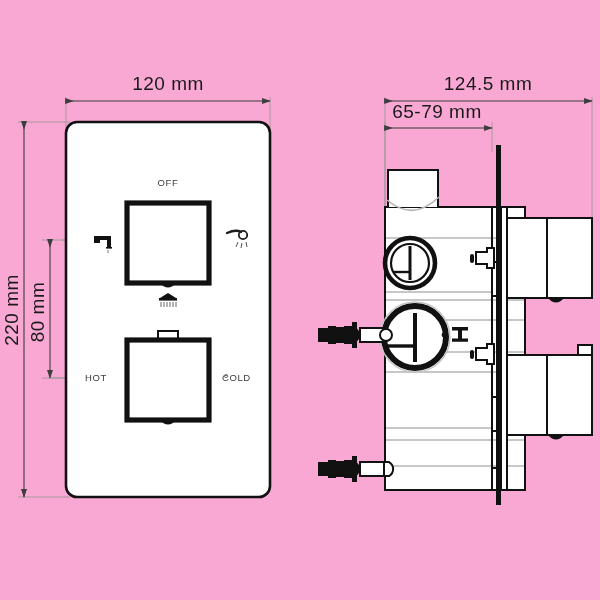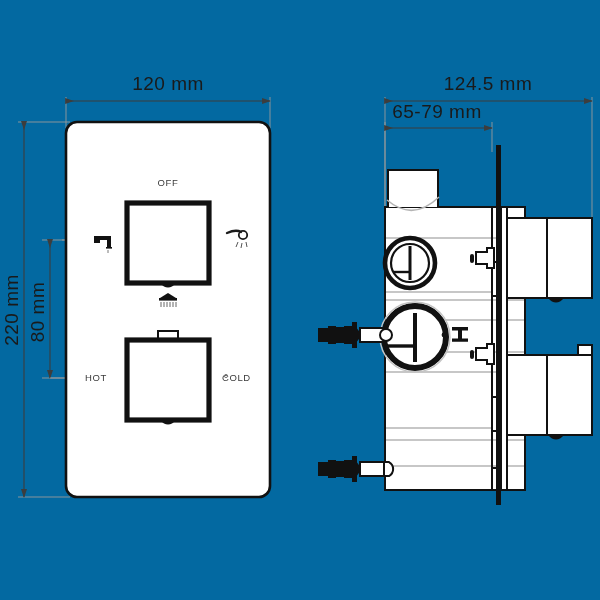--- a/index.html
+++ b/index.html
@@ -4,21 +4,21 @@
 <style>
   html, body {
     margin: 0;
     padding: 0;
     background: #ffffff;
   }
   #sheet {
     position: relative;
     width: 600px;
     height: 600px;
-    background: #0369a1;
+    background: #f9a8d4;
     font-family: "Liberation Sans", sans-serif;
     overflow: hidden;
   }
   #sheet svg {
     display: block;
   }
   .dim-text {
     font-family: "Liberation Sans", sans-serif;
     font-size: 19px;
     fill: #1a1a1a;

